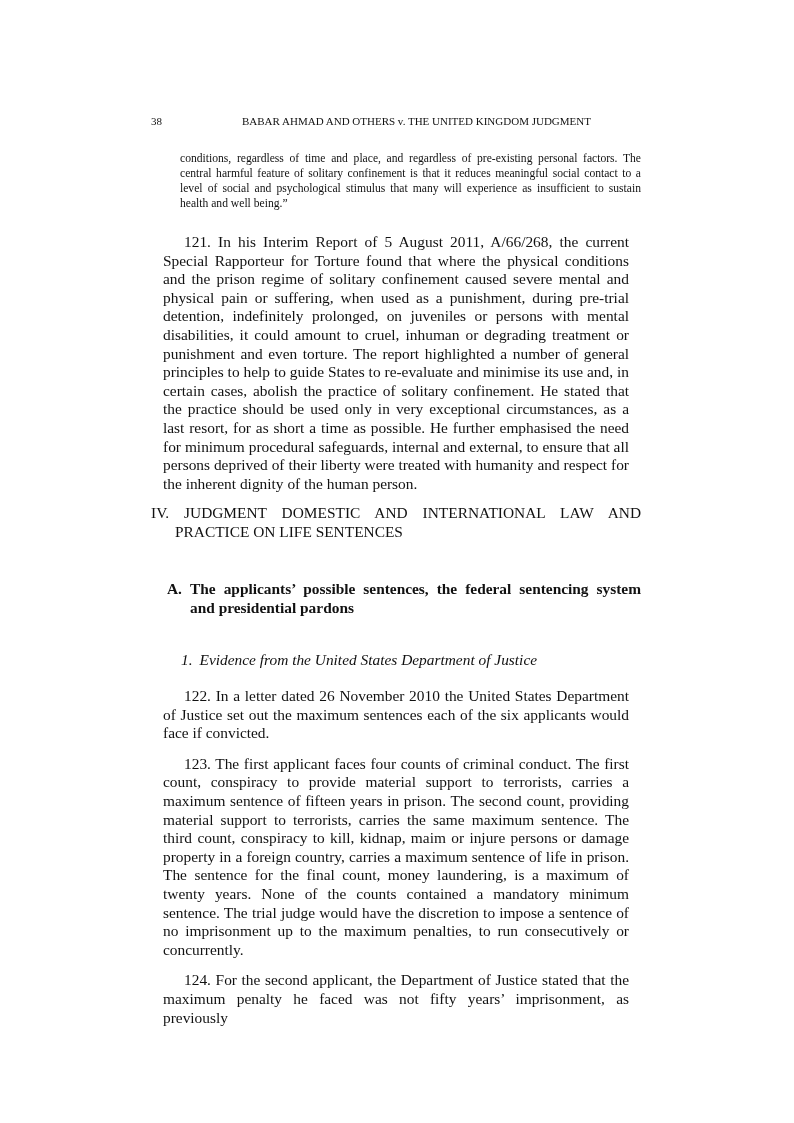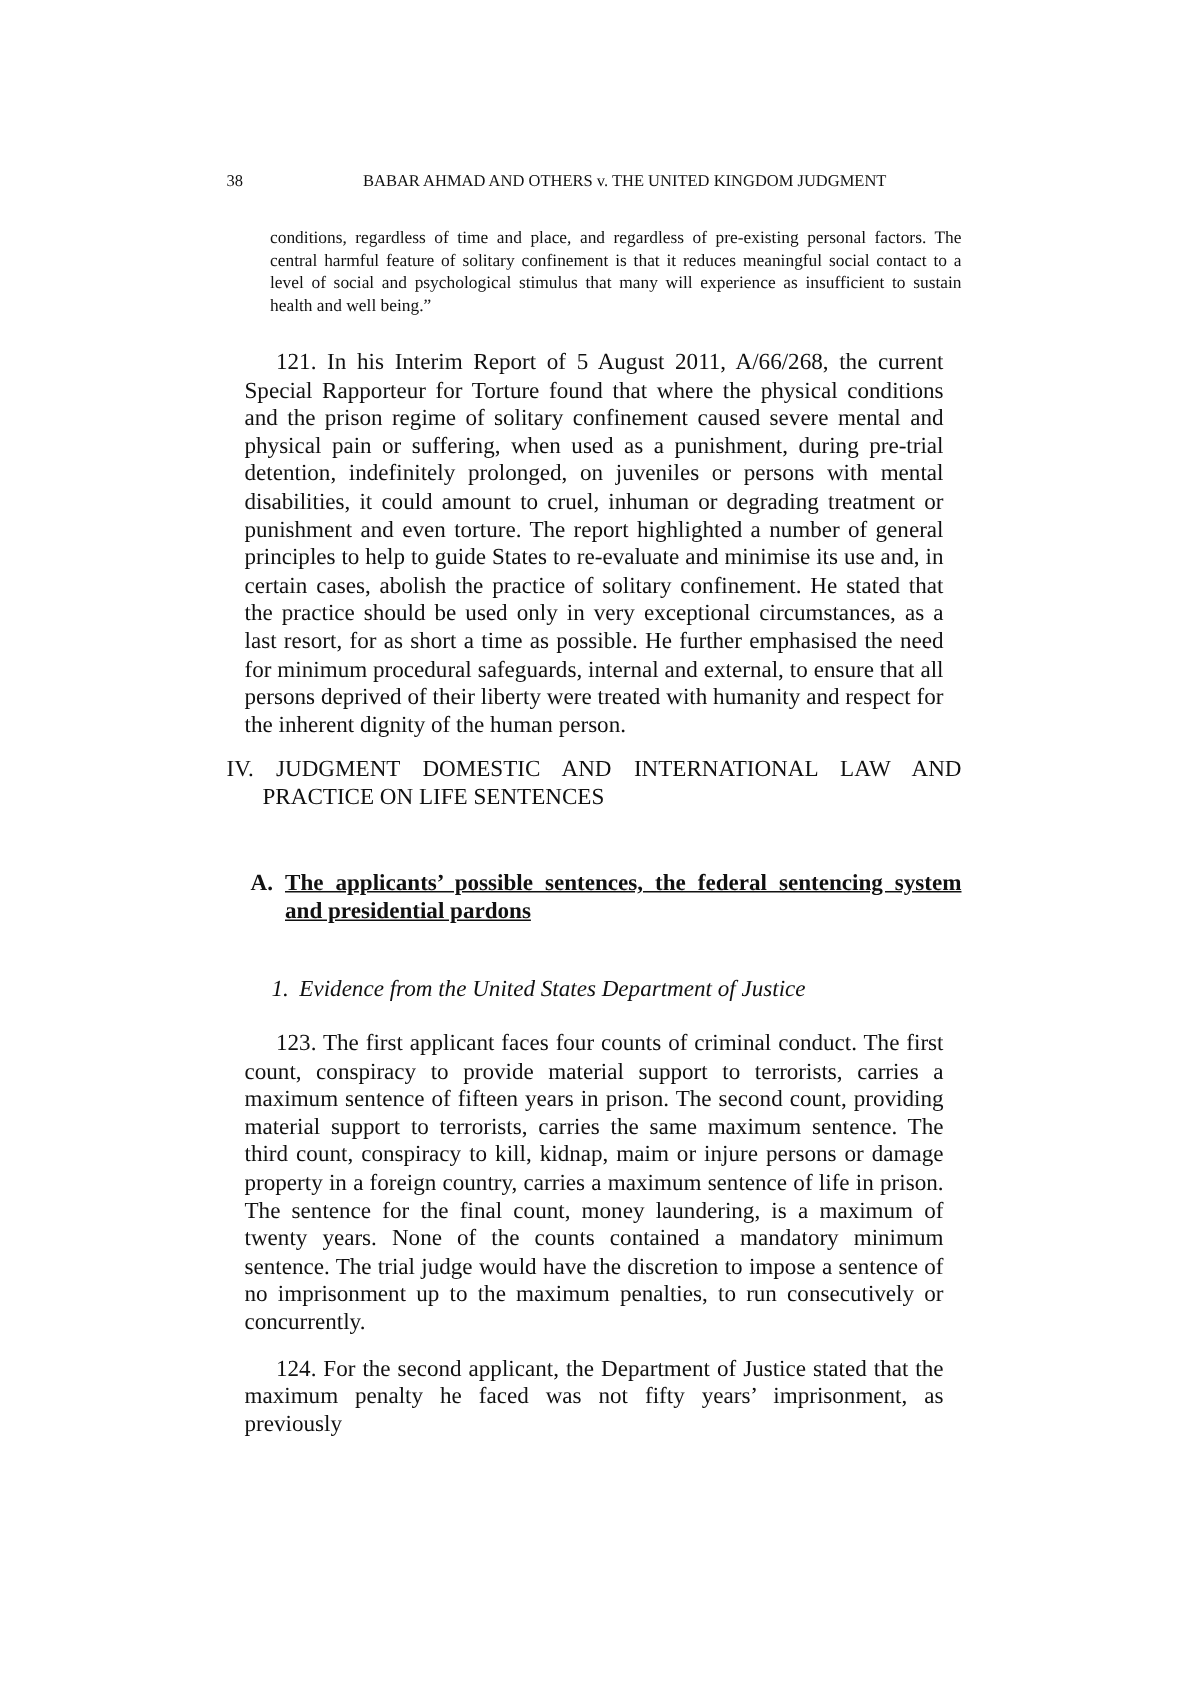--- a/index.html
+++ b/index.html
@@ -87,21 +87,20 @@
       font-weight: bold;
     }
     .sub-heading .marker {
       position: absolute;
       left: 0;
       top: 0;
     }
     .sub-heading .text {
       display: block;
       padding-left: 23px;
-      text-decoration: underline;
     }
     .sub-heading .text .l1 {
       display: block;
       text-align: justify;
       text-align-last: justify;
     }
     .sub-heading .text .l2 {
       display: block;
     }
     .subsub-heading {
@@ -143,15 +142,16 @@
     <span class="l1">The applicants’ possible sentences, the federal sentencing system</span>
     <span class="l2">and presidential pardons</span>
   </span>
 </div>
 
 <div class="subsub-heading">
   <span class="marker">1.</span><span>Evidence from the United States Department of Justice</span>
 </div>
 
 <div class="main-text" id="paras-122-124">
+  <p class="para"><span>122.</span> <span>In a letter dated 26 November 2010 the United States Department of Justice set out the maximum sentences each of the six applicants would face if convicted.</span></p>
   <p class="para"><span>123.</span> <span>The first applicant faces four counts of criminal conduct. The first count, conspiracy to provide material support to terrorists, carries a maximum sentence of fifteen years in prison. The second count, providing material support to terrorists, carries the same maximum sentence. The third count, conspiracy to kill, kidnap, maim or injure persons or damage property in a foreign country, carries a maximum sentence of life in prison. The sentence for the final count, money laundering, is a maximum of twenty years. None of the counts contained a mandatory minimum sentence. The trial judge would have the discretion to impose a sentence of no imprisonment up to the maximum penalties, to run consecutively or concurrently.</span></p>
   <p class="para"><span>124.</span> <span>For the second applicant, the Department of Justice stated that the maximum penalty he faced was not fifty years’ imprisonment, as previously</span></p>
 </div>
 
 </body></html>

